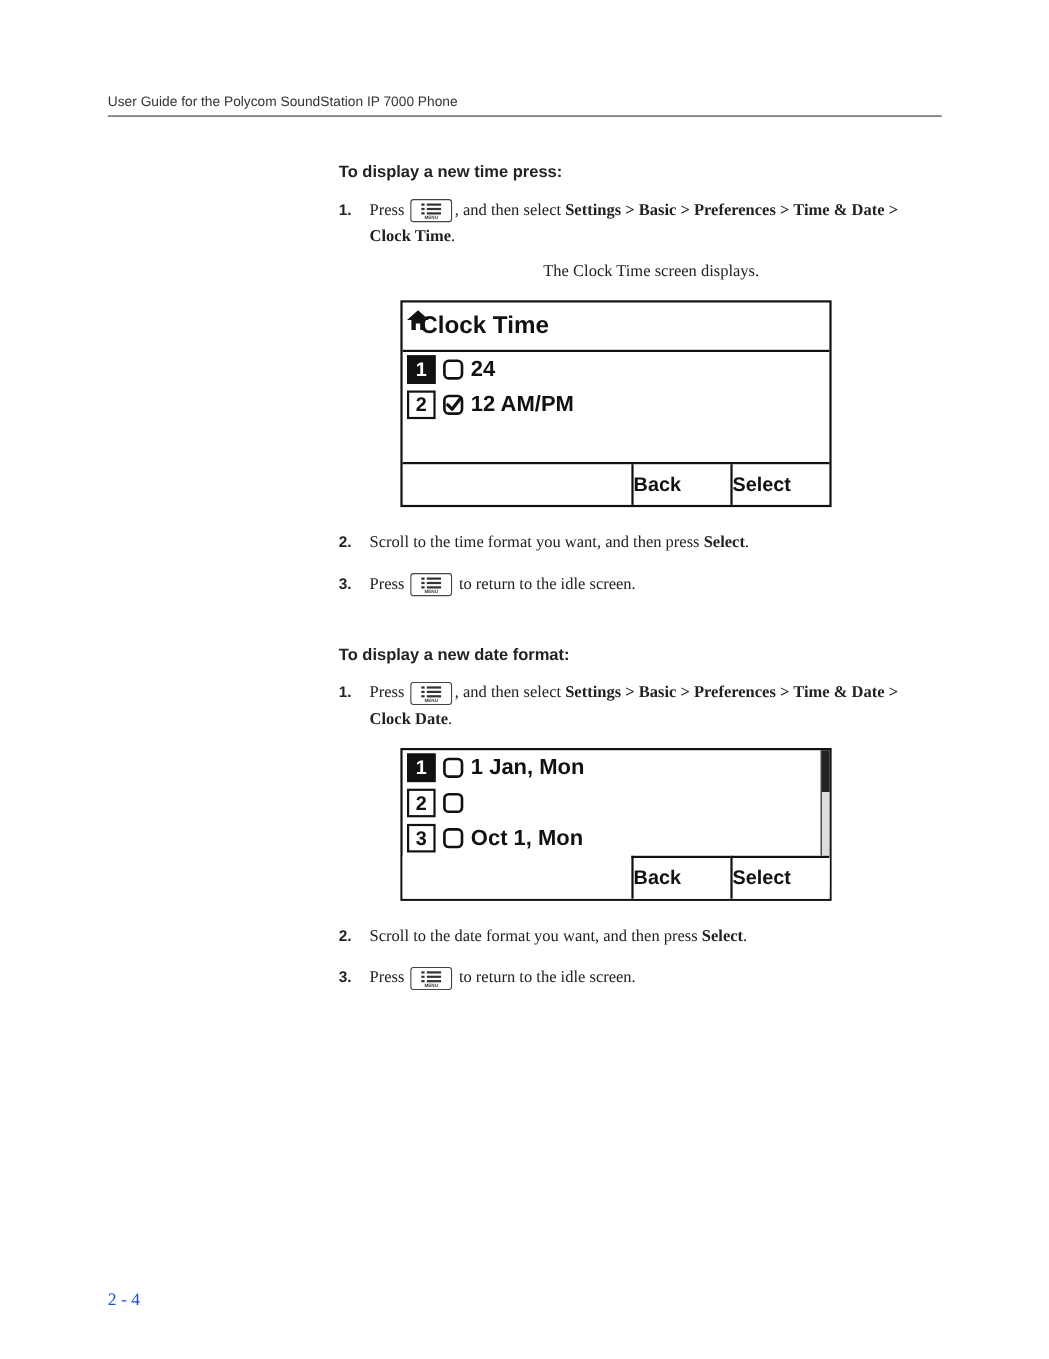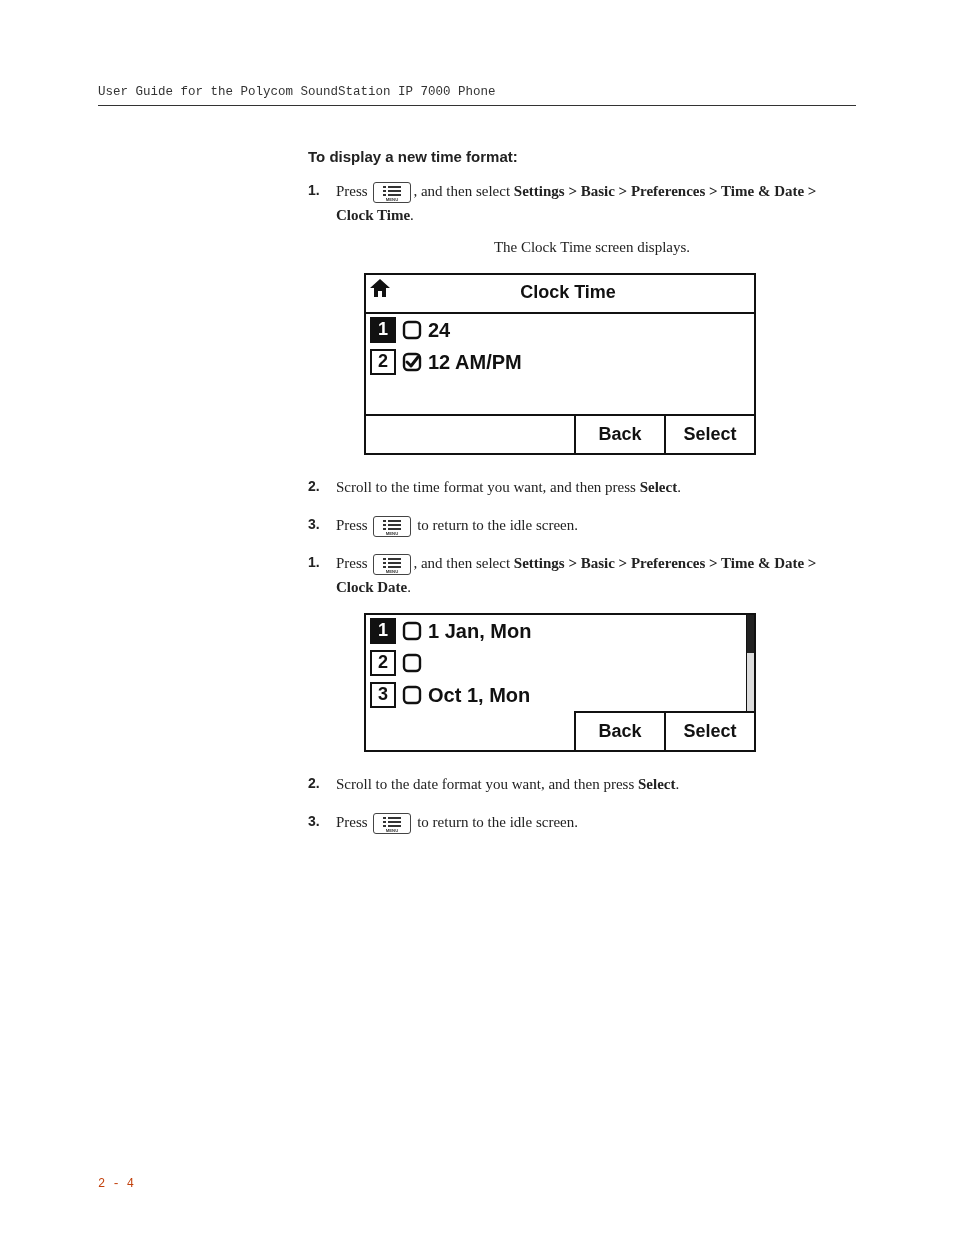--- a/index.html
+++ b/index.html
@@ -15,21 +15,21 @@
     box-sizing: border-box;
     position: relative;
     min-height: 1235px;
   }
   .header-line {
     font-size: 12.5px;
     color: #333;
     padding-bottom: 6px;
     border-bottom: 1.5px solid #333;
     margin-bottom: 42px;
-    font-family: Liberation Mono, monospace;
+    font-family: Liberation Sans, sans-serif;
   }
   .content {
     margin-left: 210px;
     width: 540px;
   }
   .section-heading {
     font-family: Helvetica, Arial, sans-serif;
     font-weight: bold;
     font-size: 15px;
     margin-bottom: 14px;
@@ -73,23 +73,22 @@
   
   .lcd {
     margin: 14px 0 10px 28px;
     width: 392px;
     border: 2px solid #111;
     box-sizing: border-box;
     font-family: Arial, Helvetica, sans-serif;
     background: #fff;
   }
   .lcd-title {
-    text-align: center;
     font-weight: 900;
-    font-size: 18px;
+    font-size: 22px;
     padding: 3px 0 5px 16px;
     border-bottom: 2px solid #111;
     position: relative;
     color: #111;
   }
   .lcd-title .home-icon {
     position: absolute;
     left: 2px;
     top: 2px;
   }
@@ -132,21 +131,20 @@
     background: linear-gradient(#222 0 30%, #ddd 30% 100%);
     border-left: 1px solid #111;
   }
   .lcd-softkeys {
     display: flex;
     justify-content: flex-end;
     border-top: 2px solid #111;
   }
   .lcd-softkeys .sk {
     flex: 0 0 88px;
-    text-align: center;
     font-weight: 900;
     font-size: 18px;
     padding: 4px 0;
     border-left: 2px solid #111;
     color: #111;
   }
   .lcd.date .lcd-softkeys {
     border-top: none;
     margin-top: -32px;
     position: relative;
@@ -155,34 +153,34 @@
   }
   .lcd.date .lcd-softkeys .sk {
     border-top: 2px solid #111;
     background: #fff;
   }
 
   .page-num {
     position: absolute;
     bottom: 44px;
     left: 98px;
-    font-size: 12px;
-    color: #c2410c;
-    font-family: Liberation Mono, monospace;
+    font-size: 16px;
+    color: #1d4ed8;
+    font-family: Liberation Serif, serif;
   }
 </style>
 </head>
 <body>
 
 <div class="page">
   <div class="header-line">User Guide for the Polycom SoundStation IP 7000 Phone</div>
 
   <div class="content">
 
-    <div class="section-heading">To display a new time format:</div>
+    <div class="section-heading">To display a new time press:</div>
 
     <ol class="steps">
       <li>
         <span class="num">1.</span>
         <span>
           <span>Press </span>
           <span class="menu-btn">
             <svg width="22" height="16" viewBox="0 0 22 16">
               <g fill="#333">
                 <rect x="2" y="1" width="3" height="2"></rect>
@@ -250,20 +248,21 @@
               <rect x="2" y="9" width="3" height="2"></rect>
                 <rect x="7" y="9" width="13" height="2"></rect>
             </g>
             <text x="11" y="15.5" font-size="4.2" font-family="Arial" font-weight="bold" fill="#333" text-anchor="middle">MENU</text>
           </svg>
         </span>
         <span> to return to the idle screen.</span>
       </li>
     </ol>
 
+    <div class="section-heading">To display a new date format:</div>
 
     <ol class="steps">
       <li>
         <span class="num">1.</span>
         <span>
           <span>Press </span>
           <span class="menu-btn">
             <svg width="22" height="16" viewBox="0 0 22 16">
               <g fill="#333">
                 <rect x="2" y="1" width="3" height="2"></rect>

